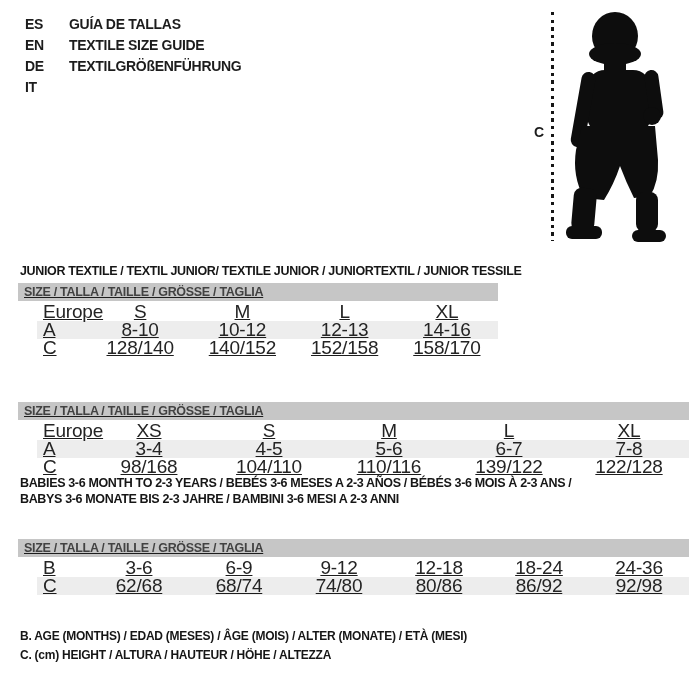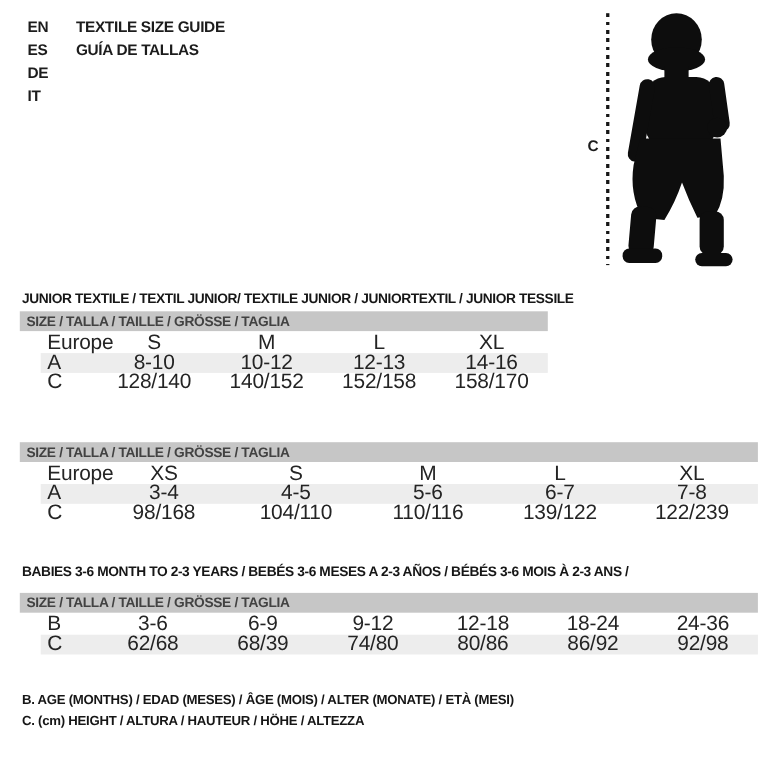--- a/index.html
+++ b/index.html
@@ -16,47 +16,48 @@
   .measure-line{position:absolute;left:551px;top:12px;width:3px;height:229px;
     background:repeating-linear-gradient(to bottom,#161616 0 3.5px,transparent 3.5px 7.6px);}
   .c-label{position:absolute;left:534px;top:124px;font-size:14px;font-weight:bold;}
   .figure-svg{position:absolute;left:556px;top:8px;}
 
   
   .sec-title{position:absolute;left:20px;font-weight:bold;font-size:12.5px;letter-spacing:-0.35px;white-space:nowrap;color:#161616;}
   .sec-title .subsc{font-size:9px;vertical-align:-2px;}
   .two-line{line-height:16px;}
 
-  .tbl{position:absolute;left:18px;}
+  .tbl{position:absolute;left:18px;text-decoration:underline;}
   .tbl-header{height:18px;background:#c6c6c6;color:#424242;font-weight:bold;font-size:12.5px;
     letter-spacing:-0.3px;display:flex;align-items:center;padding-left:6px;box-sizing:border-box;margin-bottom:2px;}
   .tbl-row{display:flex;height:18px;align-items:center;font-size:19px;letter-spacing:-0.2px;color:#242424;margin-left:19px;}
   .tbl-row.alt{background:#ededed;}
   .cell-label{width:52px;padding-left:6px;box-sizing:border-box;}
   .cell{flex:1;text-align:center;}
 
   
   .footnotes{position:absolute;left:20px;top:627px;font-size:12px;font-weight:bold;letter-spacing:-0.25px;line-height:18.5px;color:#161616;}
 </style>
 </head>
 <body>
 
 <div class="canvas">
 
   <div class="langs">
     <div class="lang-row">
+      <span class="lang-code">ES</span>
+      <span class="lang-title">GUÍA DE TALLAS</span>
+    </div>
+    <div class="lang-row">
       <span class="lang-code">EN</span>
       <span class="lang-title">TEXTILE SIZE GUIDE</span>
     </div>
     <div class="lang-row">
-      <span class="lang-code">ES</span>
-      <span class="lang-title">GUÍA DE TALLAS</span>
-    </div>
-    <div class="lang-row">
       <span class="lang-code">DE</span>
+      <span class="lang-title">TEXTILGRÖßENFÜHRUNG</span>
     </div>
     <div class="lang-row">
       <span class="lang-code">IT</span>
     </div>
   </div>
 
   <div class="measure-line"></div>
   <div class="c-label">C</div>
   <svg class="figure-svg" width="112" height="237" viewBox="0 0 112 237" aria-hidden="true">
     <g fill="#0d0d0d">
@@ -121,44 +122,45 @@
           <div class="cell">5-6</div>
           <div class="cell">6-7</div>
           <div class="cell">7-8</div>
         </div>
         <div class="tbl-row">
           <div class="cell-label">C</div>
           <div class="cell">98/168</div>
           <div class="cell">104/110</div>
           <div class="cell">110/116</div>
           <div class="cell">139/122</div>
-          <div class="cell">122/239</div>
+          <div class="cell">122/128</div>
         </div>
       </div>
   </div>
 
-  <div class="sec-title two-line" style="top:512px;">
+  <div class="sec-title two-line" style="top:475px;">
     <div>BABIES 3-6 MONTH TO 2-3 YEARS / BEBÉS 3-6 MESES A 2-3 AÑOS / BÉBÉS 3-6 MOIS À 2-3 ANS /</div>
+    <div>BABYS 3-6 MONATE BIS 2-3 JAHRE / BAMBINI 3-6 MESI A 2-3 ANNI</div>
   </div>
   <div class="tbl" style="top:539px;width:671px;">
     <div class="tbl-header">SIZE / TALLA / TAILLE / GRÖSSE / TAGLIA</div>
     <div>
         <div class="tbl-row">
           <div class="cell-label">B</div>
           <div class="cell">3-6</div>
           <div class="cell">6-9</div>
           <div class="cell">9-12</div>
           <div class="cell">12-18</div>
           <div class="cell">18-24</div>
           <div class="cell">24-36</div>
         </div>
         <div class="tbl-row alt">
           <div class="cell-label">C</div>
           <div class="cell">62/68</div>
-          <div class="cell">68/39</div>
+          <div class="cell">68/74</div>
           <div class="cell">74/80</div>
           <div class="cell">80/86</div>
           <div class="cell">86/92</div>
           <div class="cell">92/98</div>
         </div>
       </div>
   </div>
 
   <div class="footnotes">
     <div>B. AGE (MONTHS) / EDAD (MESES) / ÂGE (MOIS) / ALTER (MONATE) / ETÀ (MESI)</div>

